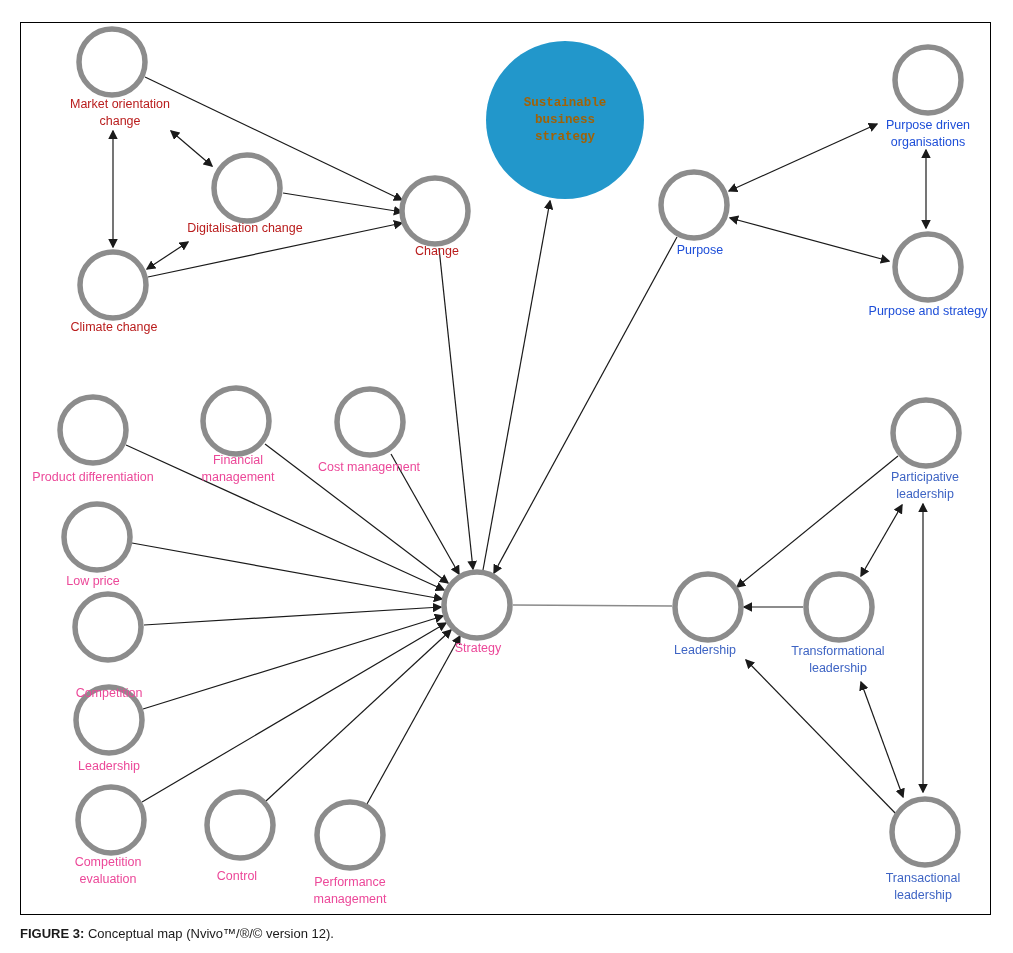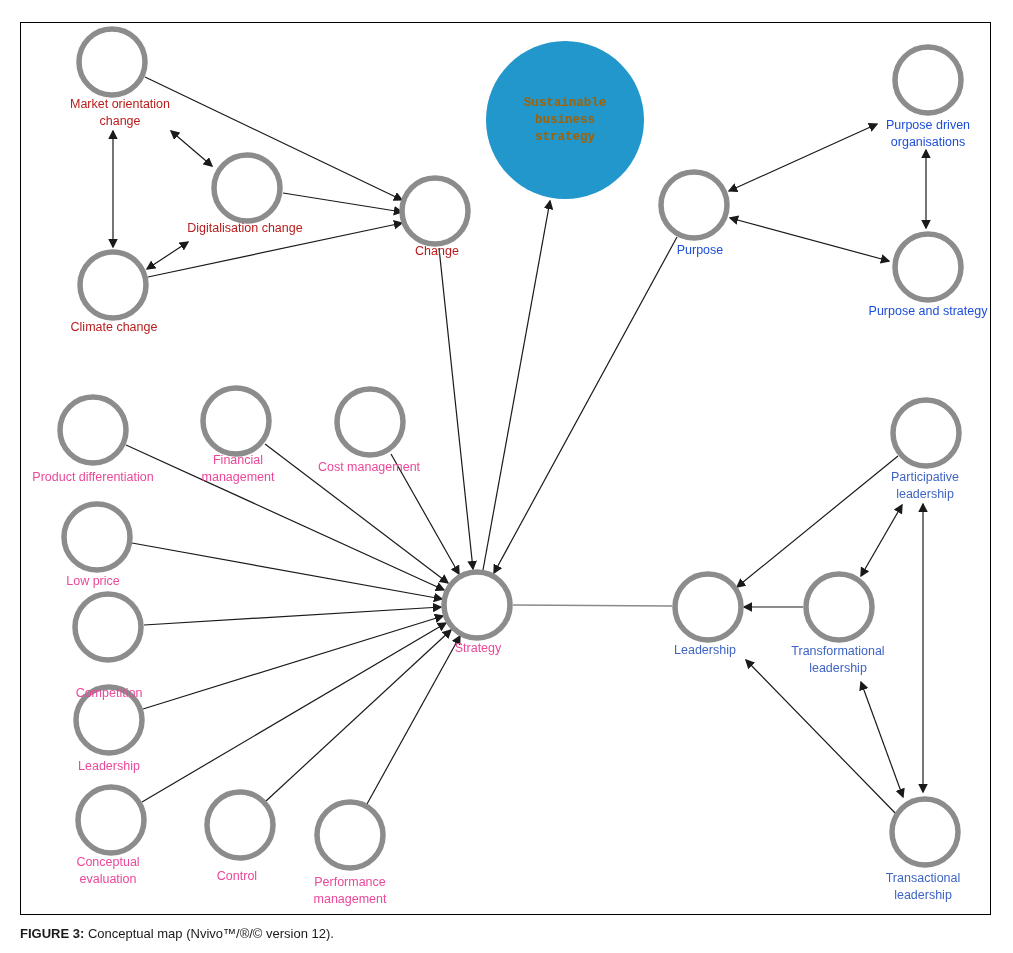--- a/index.html
+++ b/index.html
@@ -113,21 +113,21 @@
 <div class="lbl lbl-purpose" style="left:700px;top:242px;width:80px;">Purpose</div>
 <div class="lbl lbl-purpose" style="left:928px;top:117px;width:110px;">Purpose driven organisations</div>
 <div class="lbl lbl-purpose" style="left:928px;top:303px;width:160px;">Purpose and strategy</div>
 
 <div class="lbl lbl-strategy" style="left:93px;top:469px;width:170px;">Product differentiation</div>
 <div class="lbl lbl-strategy" style="left:238px;top:452px;width:100px;">Financial management</div>
 <div class="lbl lbl-strategy" style="left:369px;top:459px;width:140px;">Cost management</div>
 <div class="lbl lbl-strategy" style="left:93px;top:573px;width:90px;">Low price</div>
 <div class="lbl lbl-strategy" style="left:109px;top:665px;width:110px;margin-top:20px;">Competition</div>
 <div class="lbl lbl-strategy" style="left:109px;top:758px;width:100px;">Leadership</div>
-<div class="lbl lbl-strategy" style="left:108px;top:854px;width:105px;">Conceptual evaluation</div>
+<div class="lbl lbl-strategy" style="left:108px;top:854px;width:105px;">Competition evaluation</div>
 <div class="lbl lbl-strategy" style="left:237px;top:868px;width:80px;">Control</div>
 <div class="lbl lbl-strategy" style="left:350px;top:874px;width:110px;">Performance management</div>
 <div class="lbl lbl-strategy" style="left:478px;top:640px;width:90px;">Strategy</div>
 
 <div class="lbl lbl-leadership" style="left:705px;top:642px;width:100px;">Leadership</div>
 <div class="lbl lbl-leadership" style="left:838px;top:643px;width:130px;">Transformational leadership</div>
 <div class="lbl lbl-leadership" style="left:925px;top:469px;width:100px;">Participative leadership</div>
 <div class="lbl lbl-leadership" style="left:923px;top:870px;width:110px;">Transactional leadership</div>
 
 <div class="caption">

